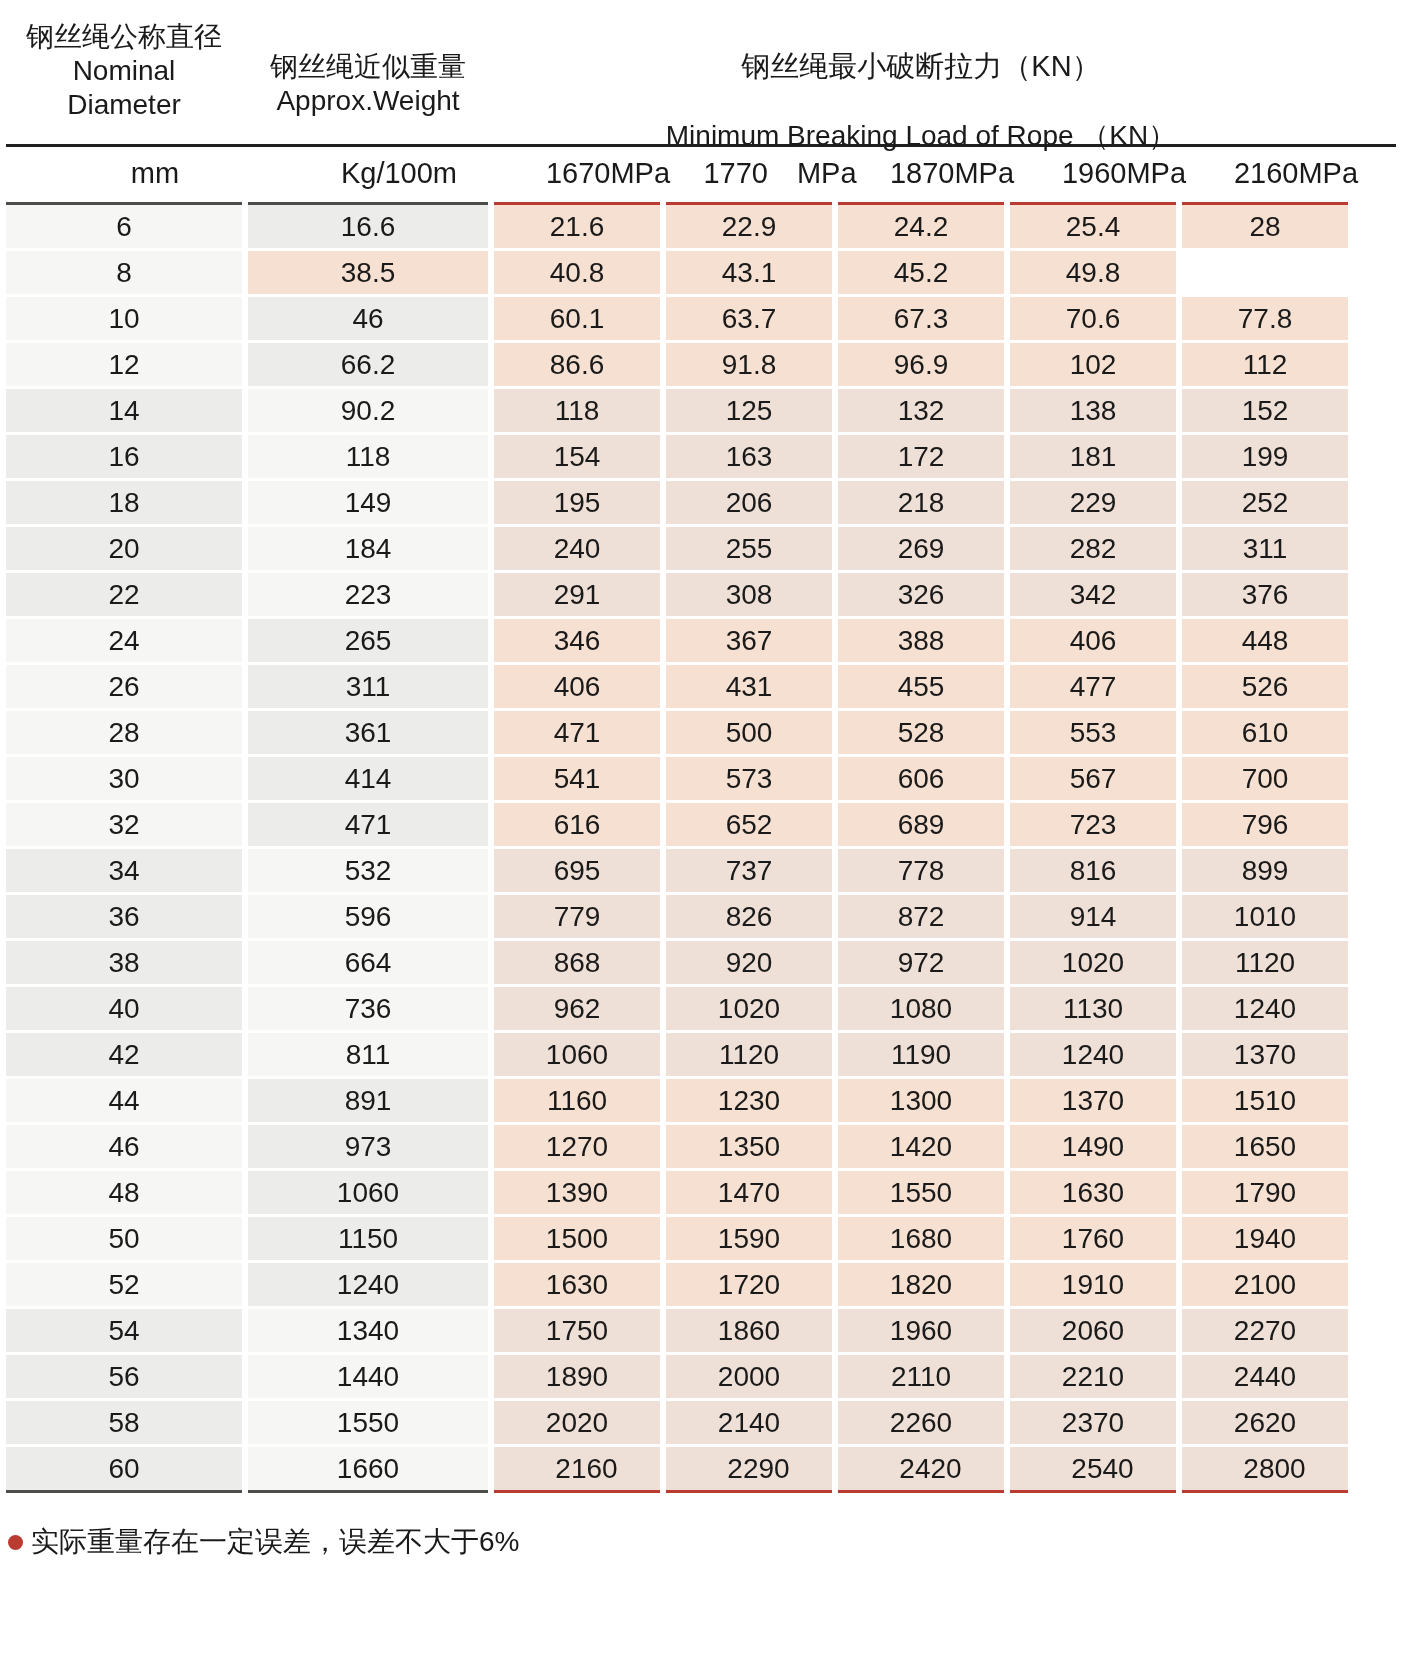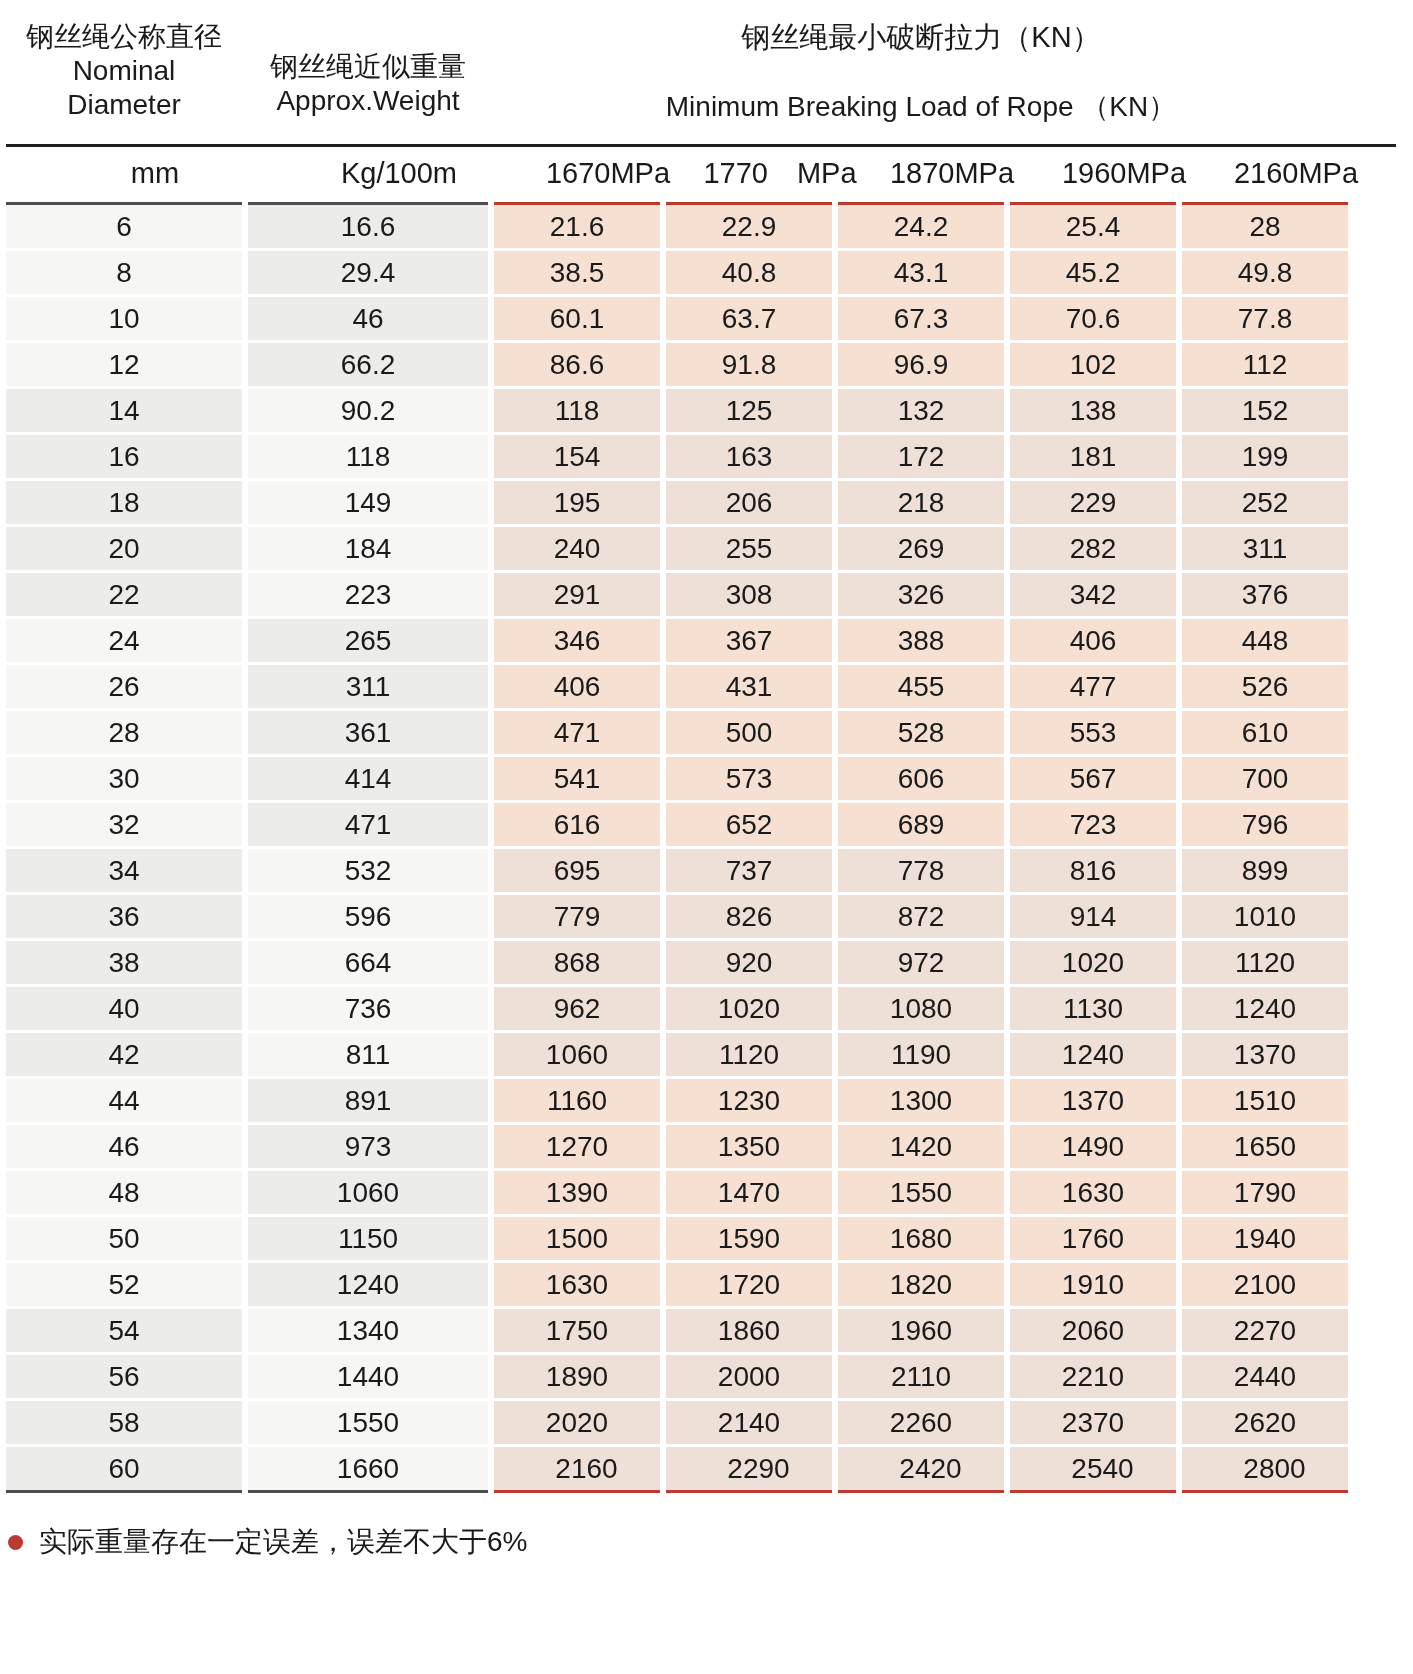--- a/index.html
+++ b/index.html
@@ -23,21 +23,21 @@
     display:grid;
     grid-template-columns:236px 240px 166px 166px 166px 166px 166px;
     column-gap:6px;
     padding-left:6px;
   }
   
   .titles{padding-top:20px;height:124px;box-sizing:content-box;}
   .t-cell{text-align:center;}
   .t1{grid-column:1;font-size:28px;line-height:34px;}
   .t2{grid-column:2;font-size:28px;line-height:34px;padding-top:30px;}
-  .t3{grid-column:3/8;height:104px;display:flex;flex-direction:column;justify-content:space-between;}
+  .t3{grid-column:3/8;height:104px;display:flex;flex-direction:column;justify-content:space-between;margin-top:29px;}
   .t3 .zh{font-size:29px;line-height:34px;}
   .t3 .en{font-size:28px;line-height:34px;}
   
   .black-rule{height:3px;background:var(--rule-dark);margin:0 0 0 6px;width:1390px;}
   
   .subheader{height:52px;padding-left:37px;}
   .subheader .hcell{
     display:flex;align-items:center;justify-content:center;
     font-size:29px;white-space:pre;
   }
@@ -53,21 +53,21 @@
   .b .c-mm{background:var(--cell-gray);}
   .b .c-kg{background:var(--cell-light);}
   .b .c-mpa{background:var(--cell-pink-b);}
   .trow.first .cell{border-top:3px solid var(--col-border-gray);}
   .trow.first .c-mpa{border-top-color:var(--accent-red);}
   .trow.last .cell{border-bottom:3px solid var(--col-border-gray);}
   .trow.last .c-mpa{border-bottom-color:var(--accent-red);padding-left:19px;}
   
   .footnote{
     margin:30px 0 0 8px;
-    display:flex;align-items:center;gap:16px;
+    display:flex;align-items:center;gap:8px;
     font-size:28px;
   }
   .dot{width:15px;height:15px;border-radius:50%;background:var(--accent-red);flex:0 0 auto;}
 </style>
 </head>
 <body>
 
 <div class="page">
 
   <header class="titles grid">
@@ -103,21 +103,20 @@
         <div class="cell c-mm">6</div>
         <div class="cell c-kg">16.6</div>
         <div class="cell c-mpa">21.6</div>
         <div class="cell c-mpa">22.9</div>
         <div class="cell c-mpa">24.2</div>
         <div class="cell c-mpa">25.4</div>
         <div class="cell c-mpa">28</div>
       </div>
       <div class="trow grid a">
         <div class="cell c-mm">8</div>
-        <div class="cell c-kg">29.4</div>
         <div class="cell c-mpa">38.5</div>
         <div class="cell c-mpa">40.8</div>
         <div class="cell c-mpa">43.1</div>
         <div class="cell c-mpa">45.2</div>
         <div class="cell c-mpa">49.8</div>
       </div>
       <div class="trow grid a">
         <div class="cell c-mm">10</div>
         <div class="cell c-kg">46</div>
         <div class="cell c-mpa">60.1</div>

